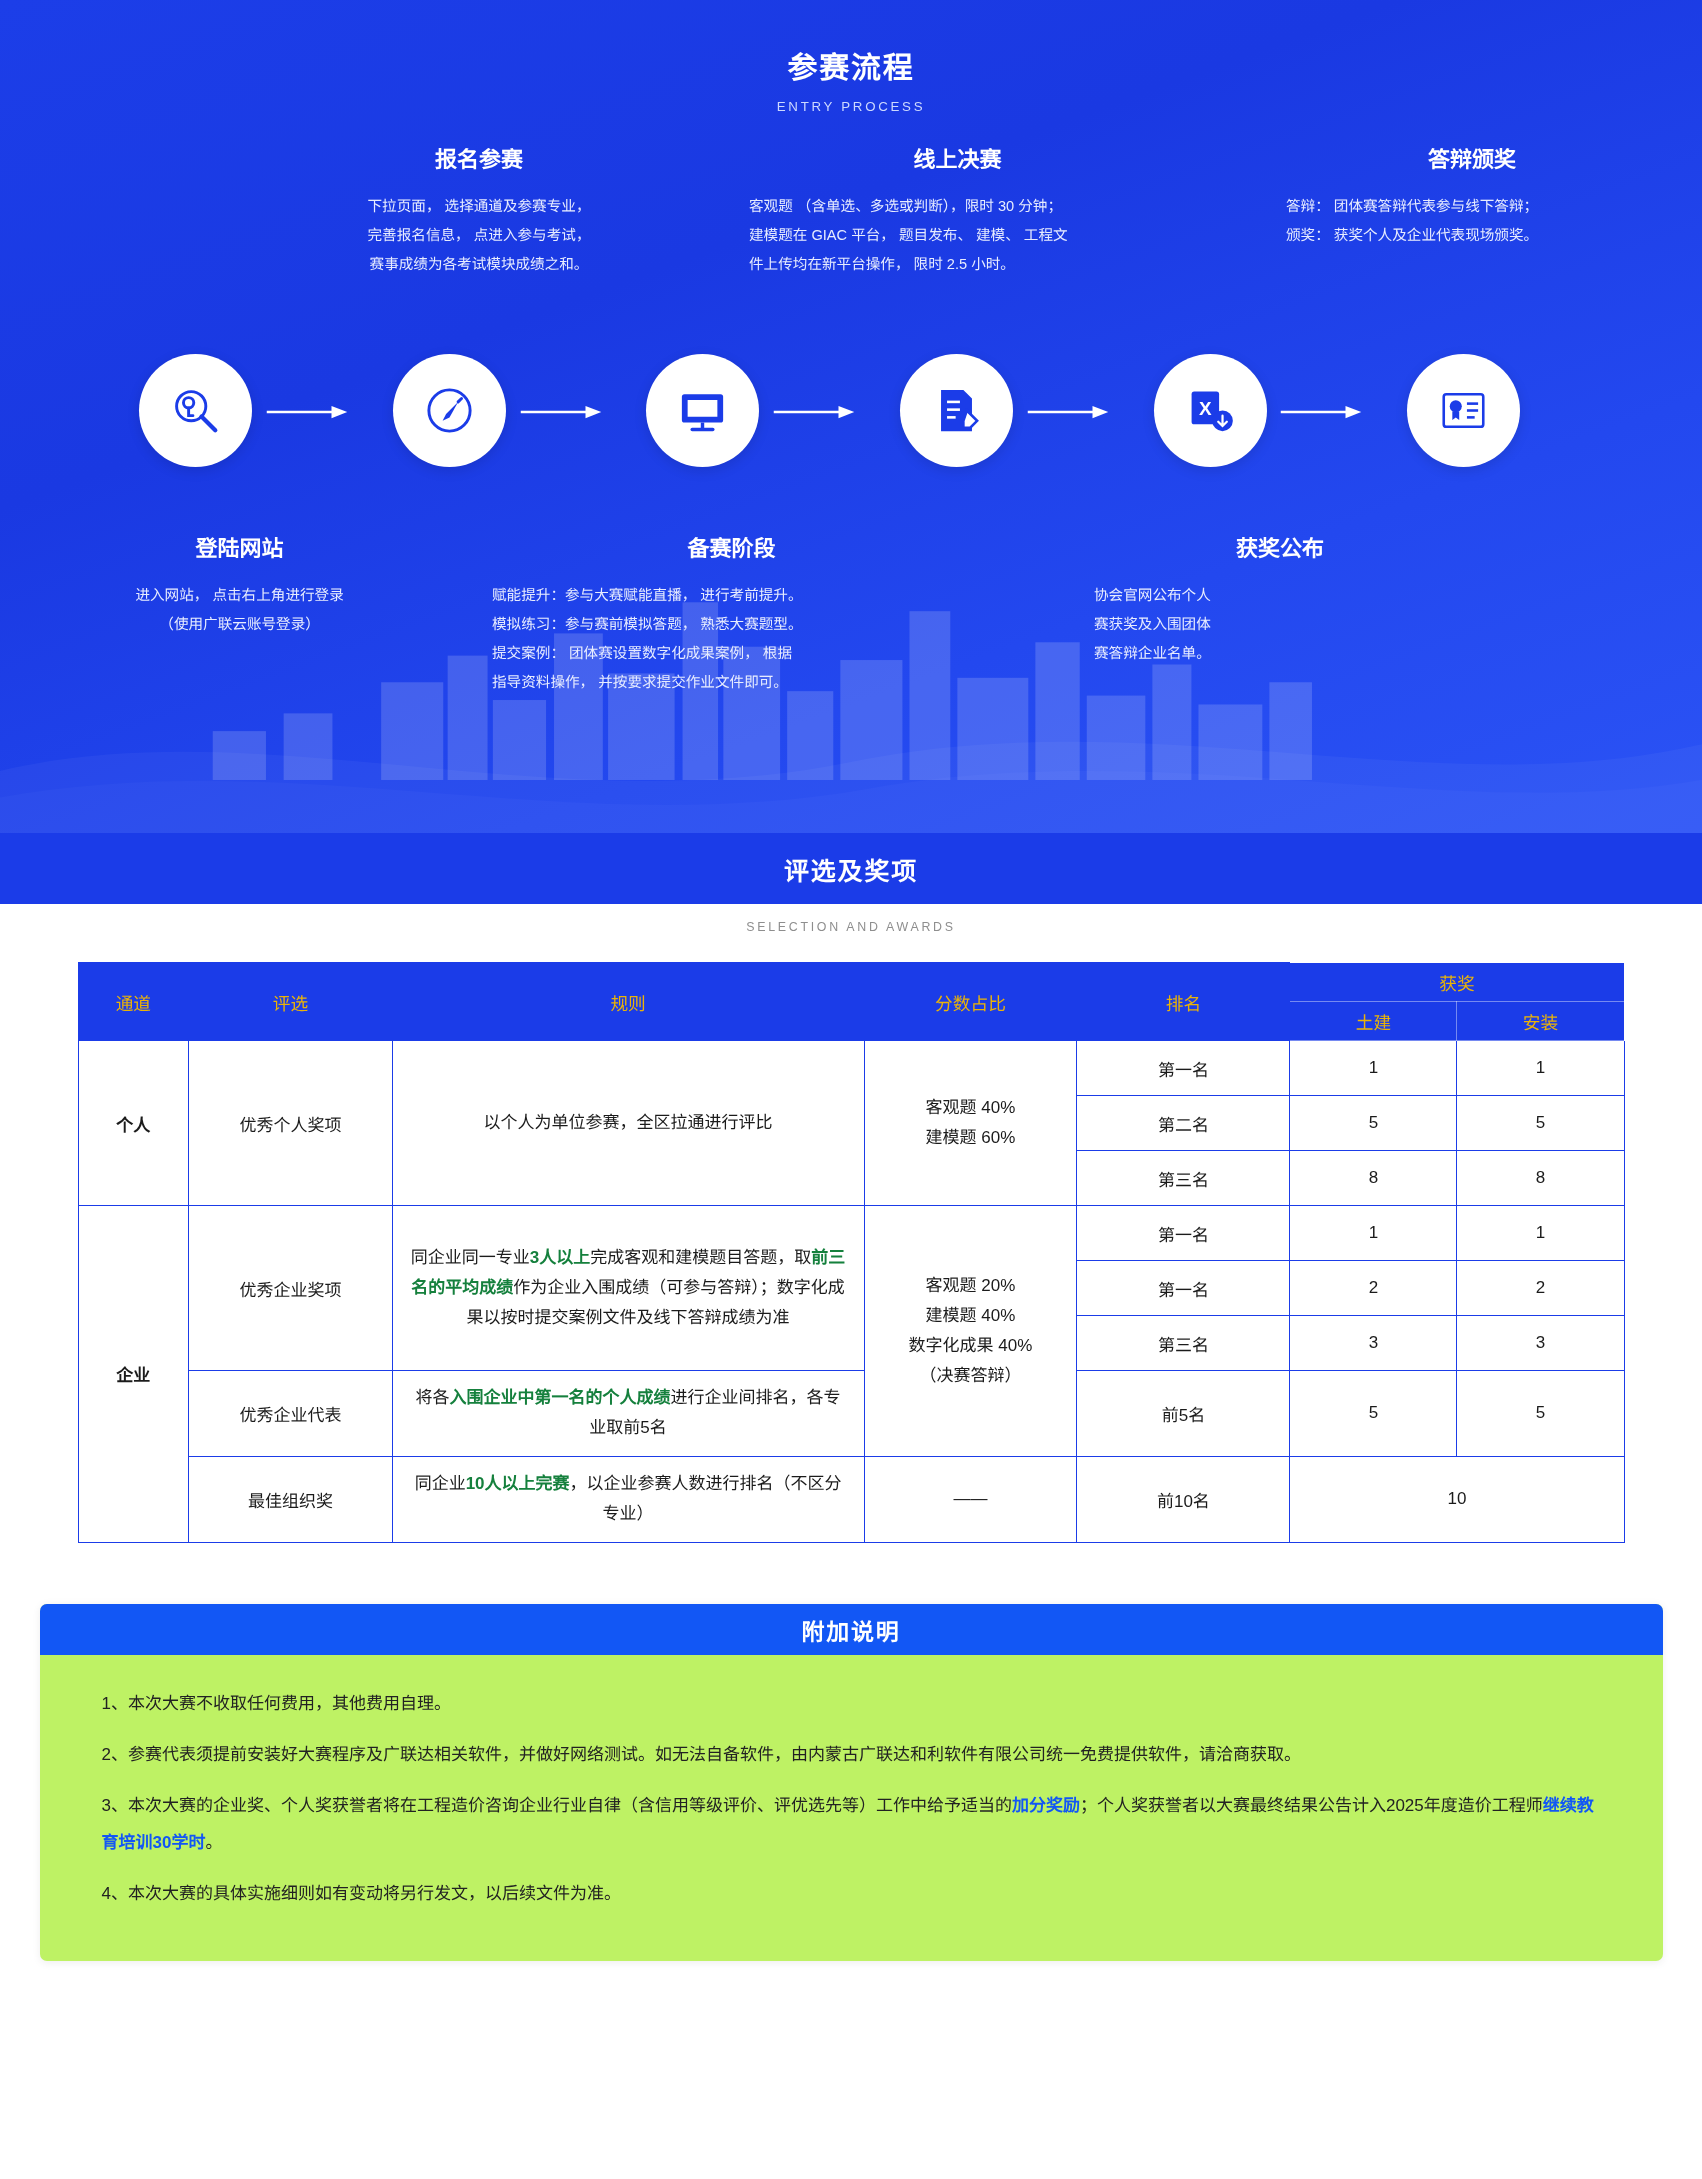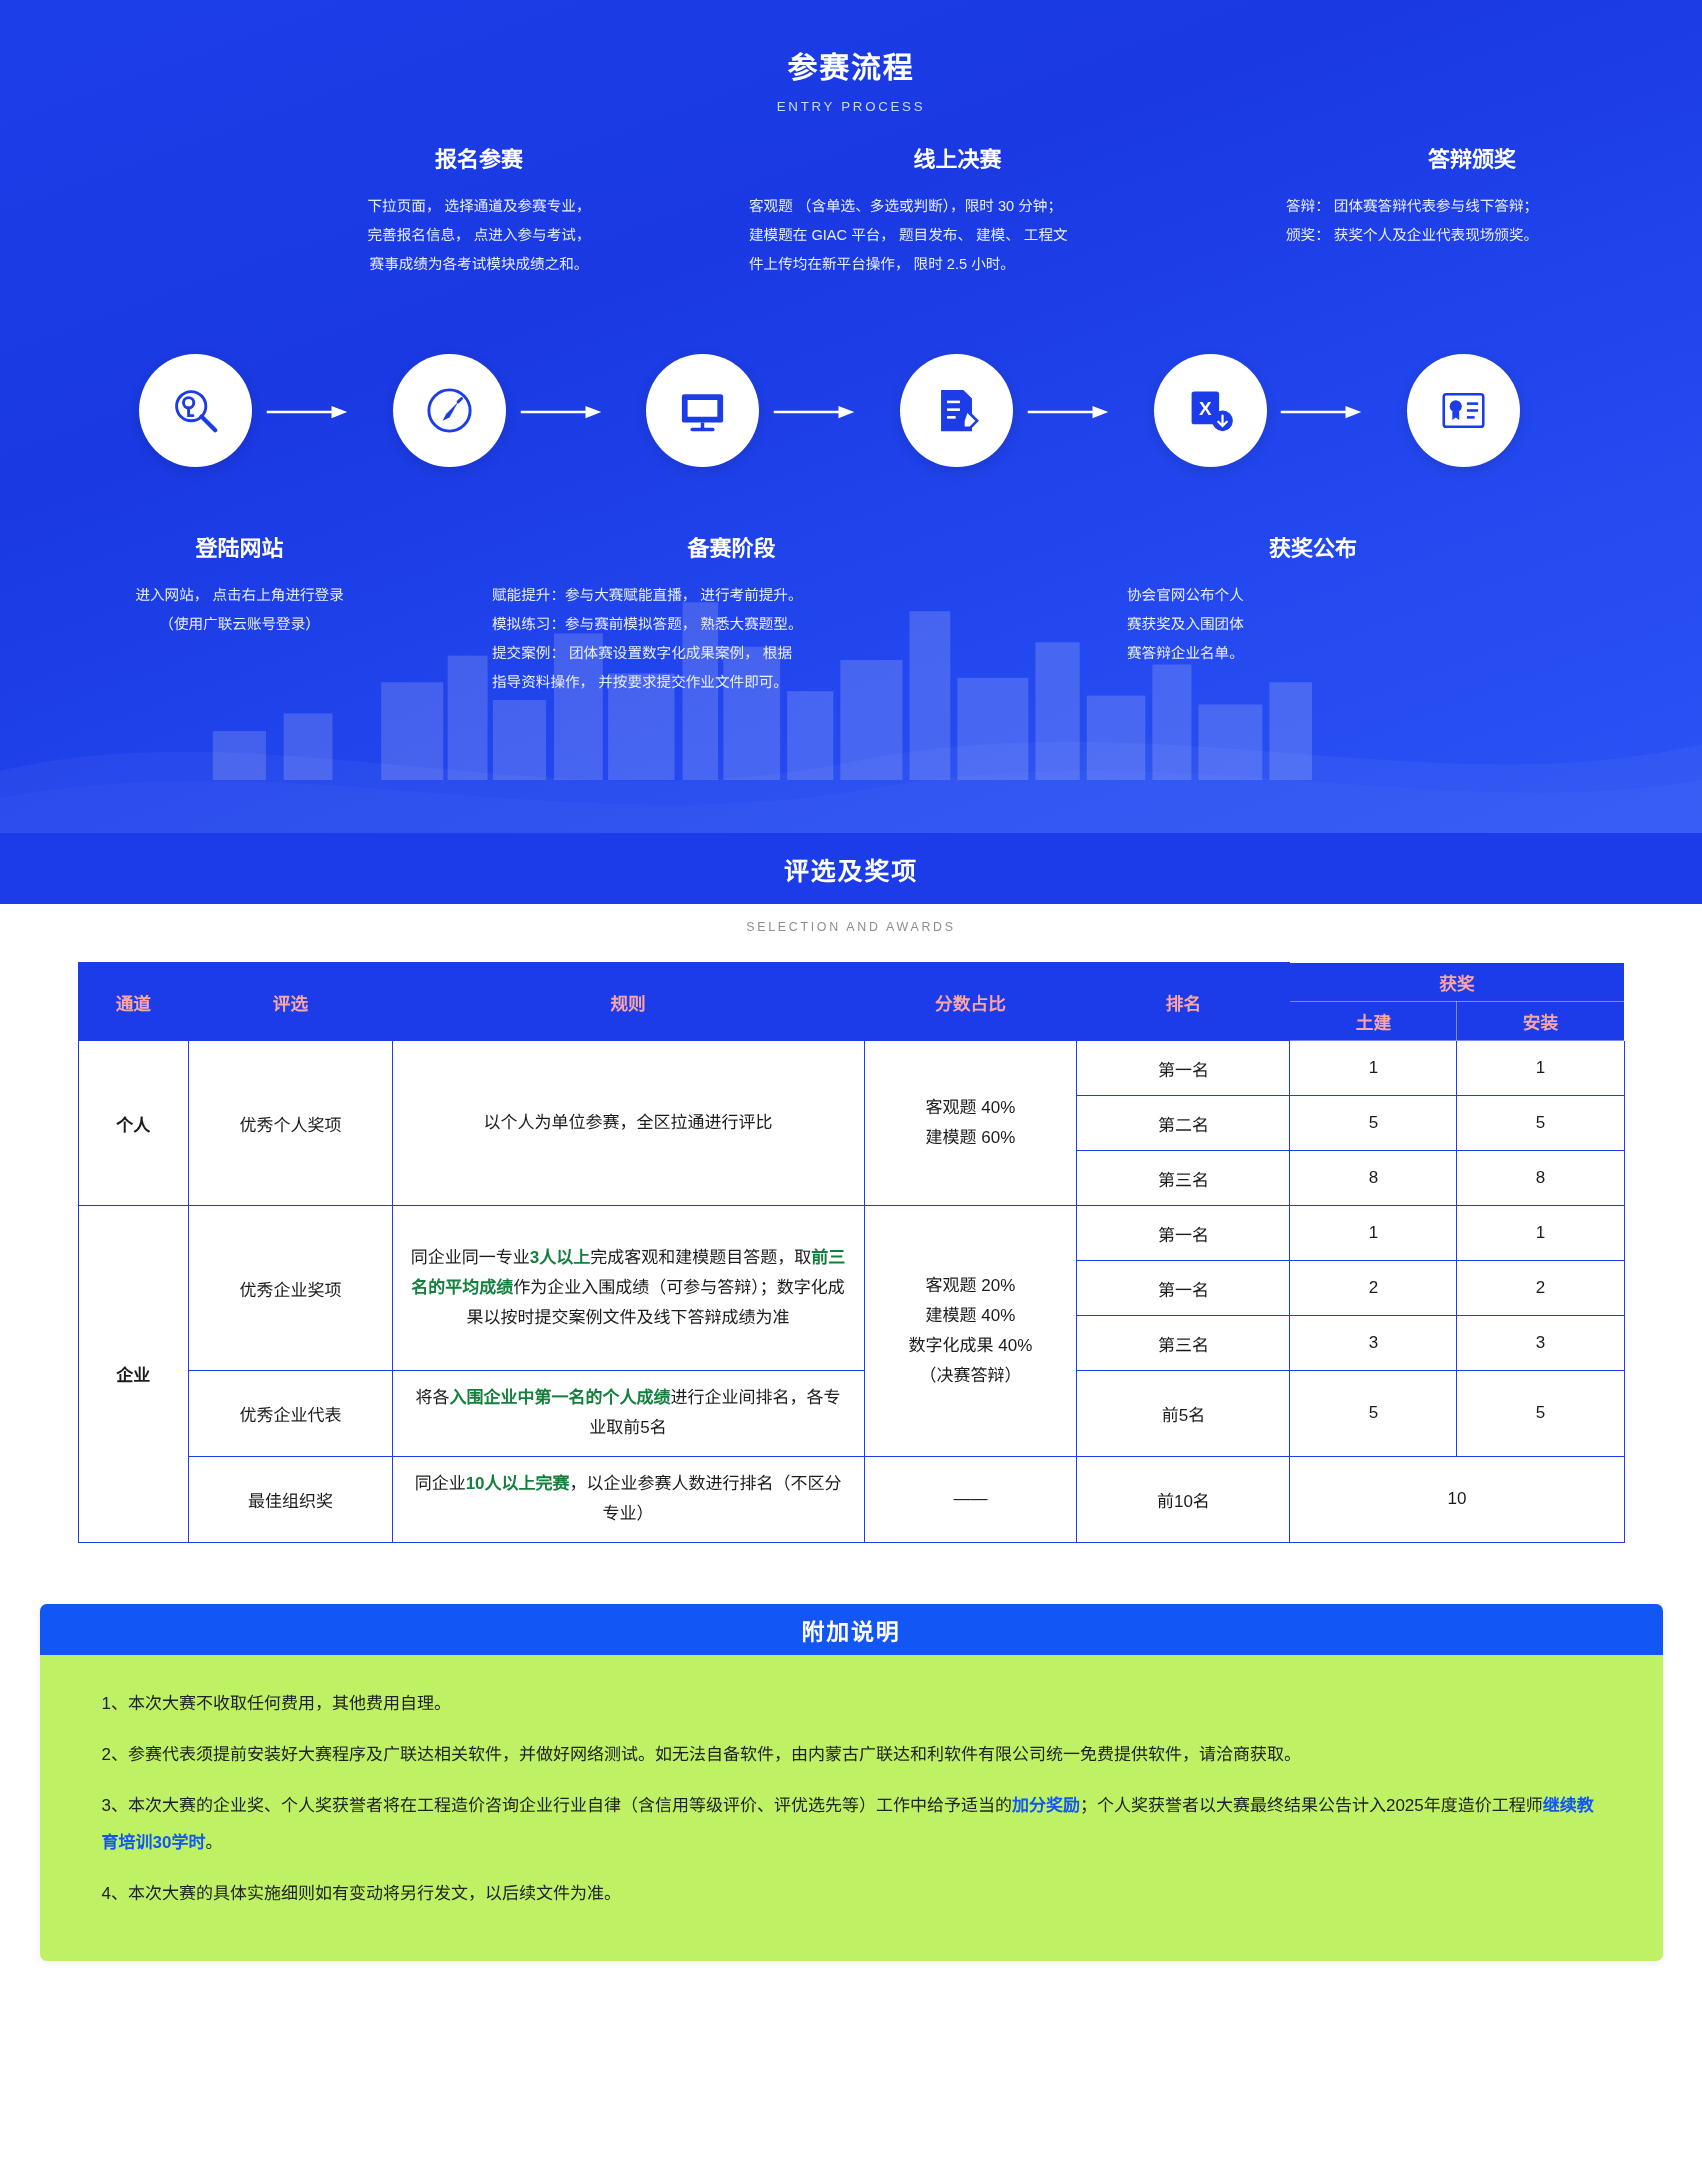--- a/index.html
+++ b/index.html
@@ -100,21 +100,21 @@
   .bottom-labels {
     position: relative;
     width: 1702px;
     height: 195px;
     margin-top: 43px;
   }
   .lbl-bot-1 { left: 26.6px;  top: 0; width: 426px; }
   .lbl-bot-1 p { text-align: center; }
   .lbl-bot-2 { left: 492px; top: 0; width: 479px; }
   .lbl-bot-2 h3 { text-align: center; }
-  .lbl-bot-3 { left: 1127px; top: 0; width: 372px; }
+  .lbl-bot-3 { left: 1094px; top: 0; width: 372px; }
   .lbl-bot-3 h3 { text-align: center; }
 
   
   .awards-section { width: 1702px; background: #fff; padding-bottom: 8.9px; }
   .awards-bar {
     width: 1702px; height: 71px;
     background: #1b3ce8;
     display: flex; align-items: center; justify-content: center;
     color: #fff; font-size: 25px; font-weight: bold; letter-spacing: 1.8px;
   }
@@ -134,22 +134,22 @@
   }
   table.award-table th,
   table.award-table td {
     border: 1.3px solid #1b3ce8;
     text-align: center;
     font-size: 17px;
     color: #1b1b1b;
   }
   table.award-table thead th {
     background: #1b3ce8;
-    color: #fca5a5;
-    font-weight: bold;
+    color: #eab308;
+    font-weight: normal;
     font-size: 17.7px;
     height: 39px;
     border-color: #ffffff66;
   }
   table.award-table thead th.outer { border-color: #1b3ce8; }
   td.vcell { font-size: 22px; font-weight: bold; }
   td.rule {
     text-align: left;
     padding: 12.4px 16px;
     line-height: 30px;

